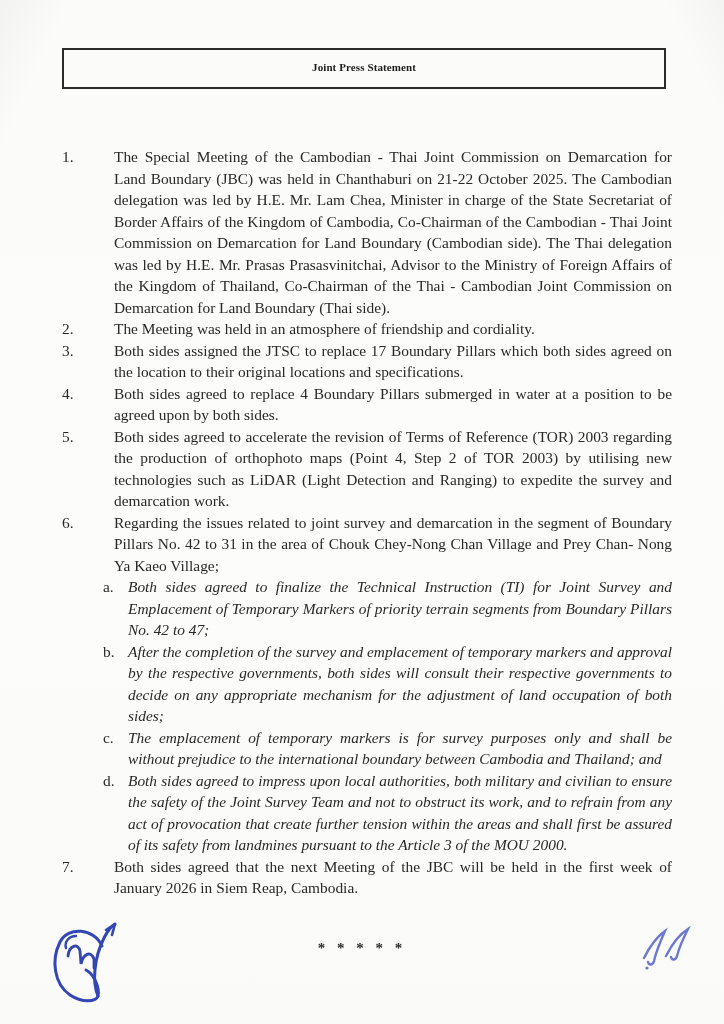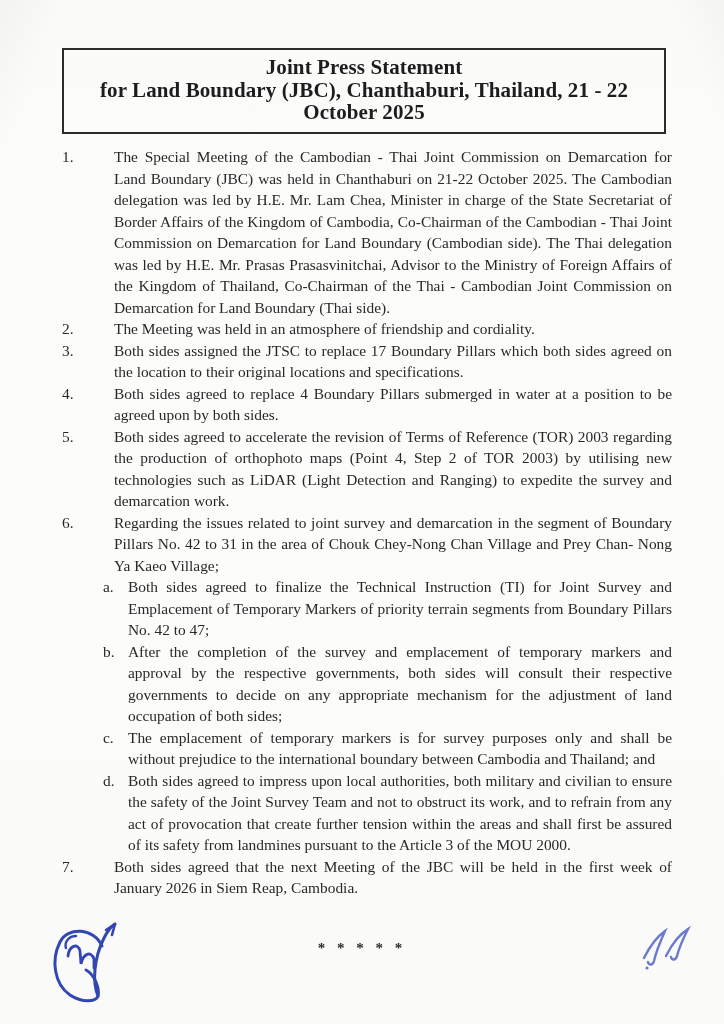--- a/index.html
+++ b/index.html
@@ -22,21 +22,21 @@
     position:absolute;
     left:62px; top:48px;
     width:604px;
     border:2px solid #2c2c2c;
     box-sizing:border-box;
     padding:6px 10px 8px 10px;
     text-align:center;
   }
   .header-line{
     font-weight:bold;
-    font-size:21px;
+    font-size:11px;
     line-height:22.5px;
     color:#1d1d1d;
     letter-spacing:0.1px;
   }
   .doc-body{
     position:absolute;
     left:62px; top:146px;
     width:610px;
     font-size:15.4px;
     line-height:21.5px;
@@ -54,20 +54,21 @@
     margin-left:32px;
   }
   .subitem{display:flex; margin-left:41px;}
   .subitem .letter{
     flex:none;
     width:25px;
   }
   .subitem .txt{
     flex:1;
     text-align:justify;
+    font-style:italic;
   }
   .stars{
     position:absolute;
     left:0; top:940px;
     width:724px;
     text-align:center;
     font-size:15px;
     letter-spacing:4px;
     color:#2c2c2c;
     font-weight:bold;
@@ -76,21 +77,20 @@
   .sig-left{left:36px; top:918px;}
   .sig-right{left:634px; top:924px;}
 </style>
 </head>
 <body>
 
 <div class="page">
 
   <div class="header-box">
     <div class="header-line">Joint Press Statement</div>
-    <div class="header-line">for Land Boundary (JBC), Chanthaburi, Thailand, 21 - 22 October 2025</div>
   </div>
 
   <div class="doc-body">
 
     <div class="item">
       <span class="num">1.</span>
       <div class="txt">The Special Meeting of the Cambodian - Thai Joint Commission on Demarcation for Land Boundary (JBC) was held in Chanthaburi on 21-22 October 2025. The Cambodian delegation was led by H.E. Mr. Lam Chea, Minister in charge of the State Secretariat of Border Affairs of the Kingdom of Cambodia, Co-Chairman of the Cambodian - Thai Joint Commission on Demarcation for Land Boundary (Cambodian side). The Thai delegation was led by H.E. Mr. Prasas Prasasvinitchai, Advisor to the Ministry of Foreign Affairs of the Kingdom of Thailand, Co-Chairman of the Thai - Cambodian Joint Commission on Demarcation for Land Boundary (Thai side).</div>
     </div>
 
     <div class="item">

